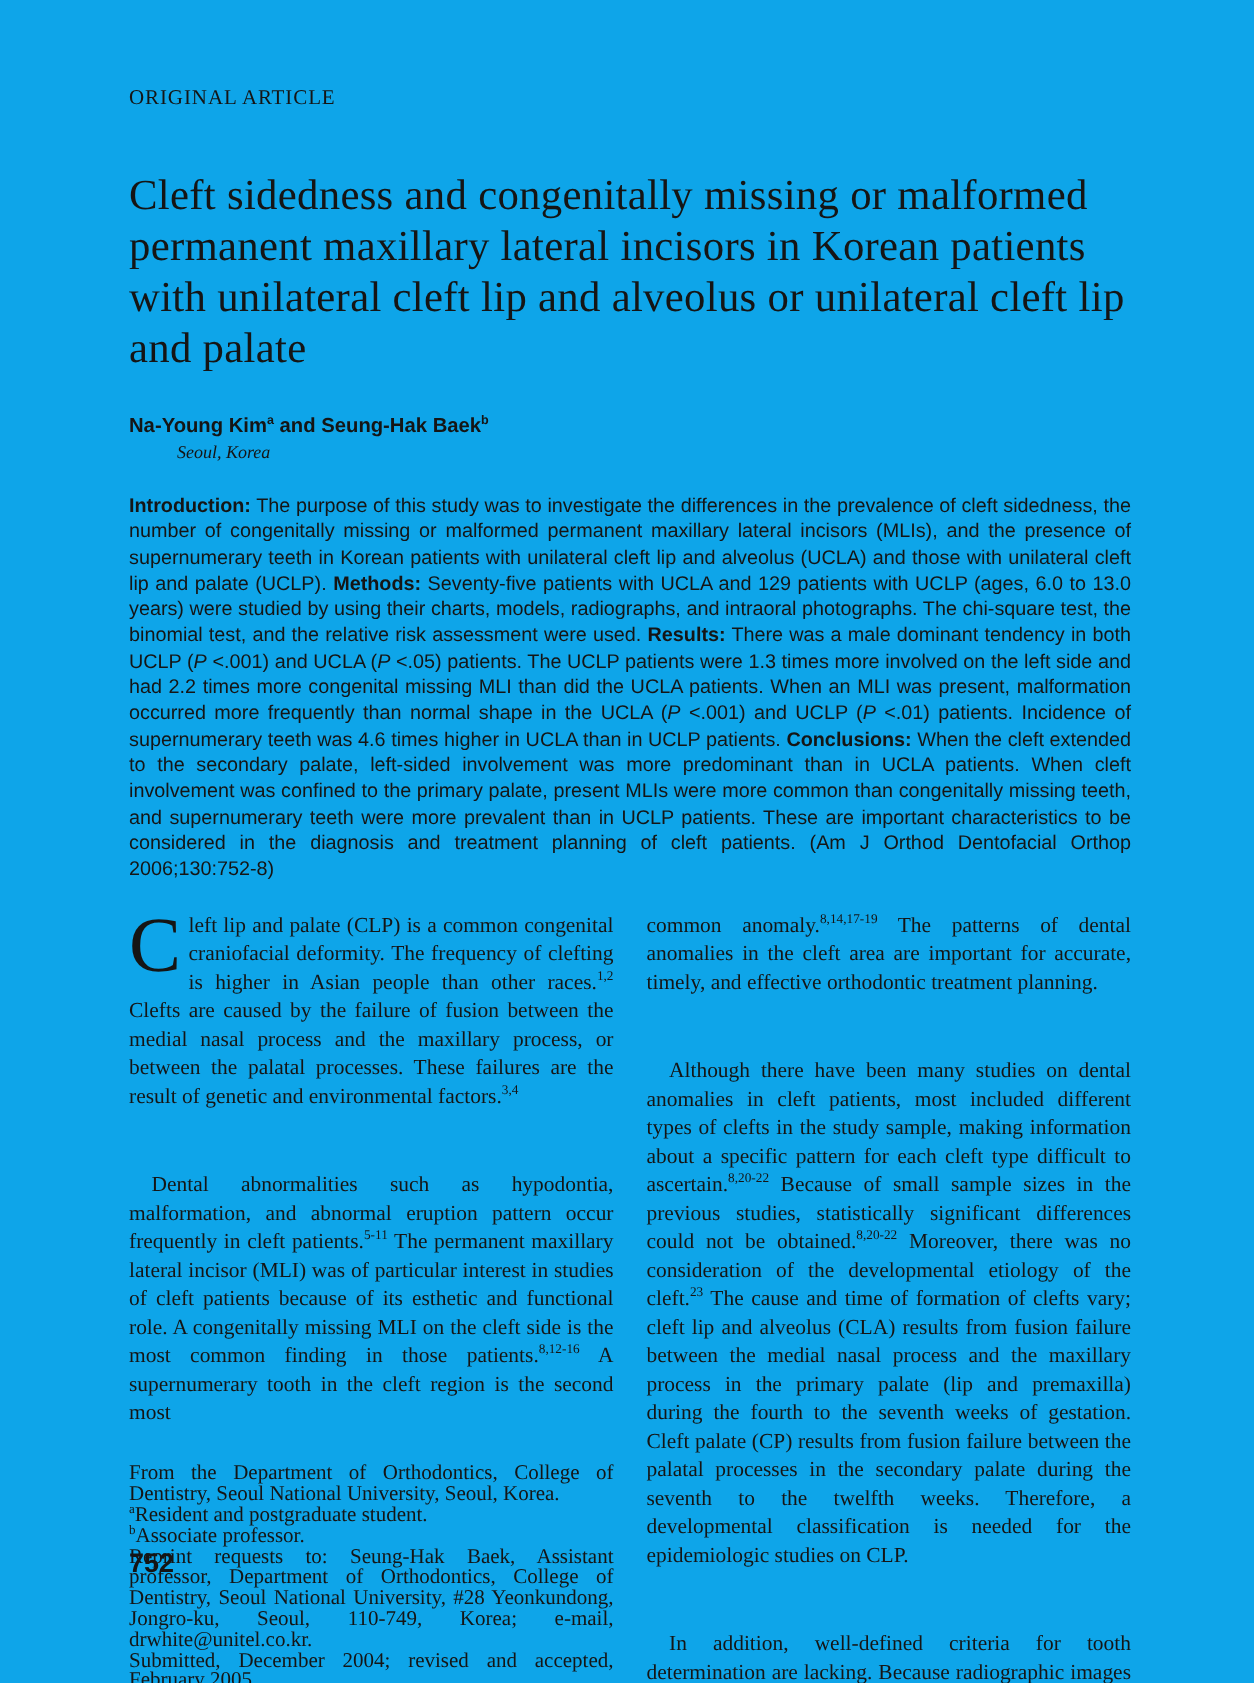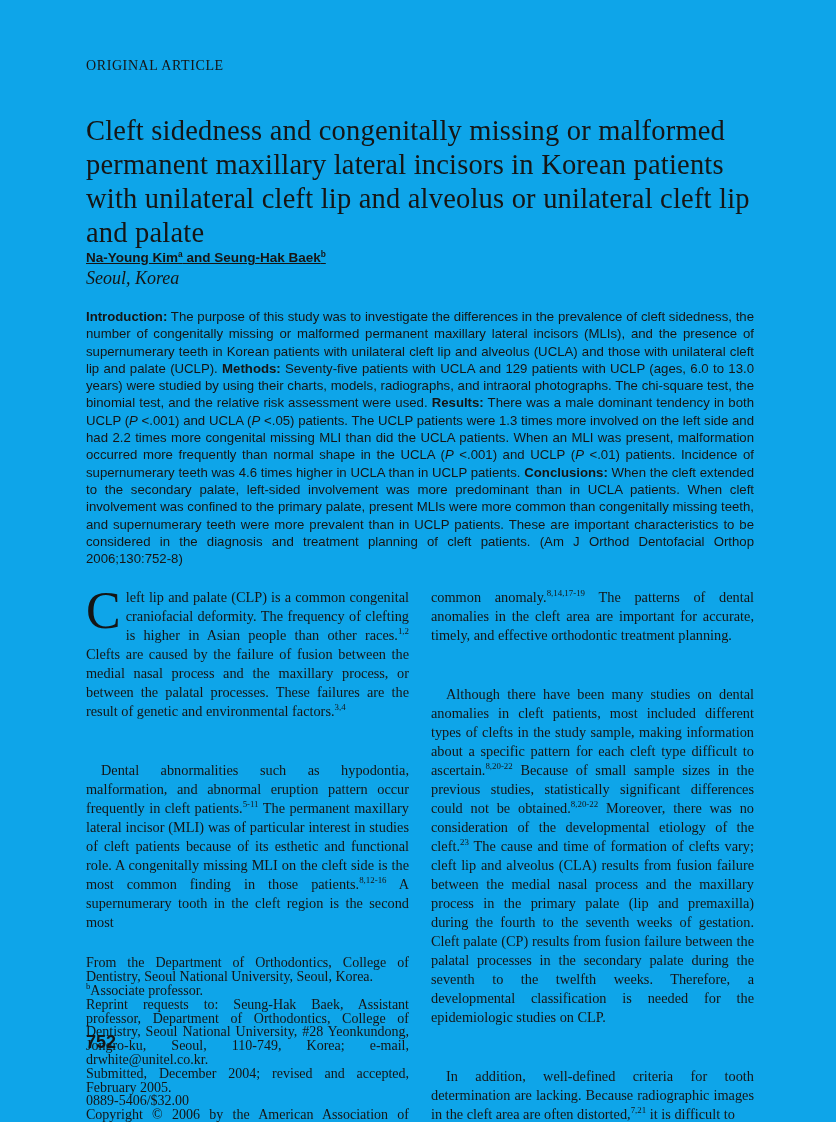--- a/index.html
+++ b/index.html
@@ -22,30 +22,31 @@
     letter-spacing: 0.6px;
   }
   .title {
     margin-top: 40px;
     font-size: 28.5px;
     line-height: 34px;
     font-weight: 400;
     letter-spacing: 0.2px;
   }
   .authors {
+    margin-top: 26px;
     font-family: "Liberation Sans", sans-serif;
     font-weight: 700;
     font-size: 13.5px;
-    text-decoration: underline;
   }
   .authors sup { font-weight: 700; }
   .location {
     margin-top: 3px;
     font-style: italic;
-    font-size: 18px;
+    font-size: 12px;
+    margin-left: 32px;
   }
   .abstract {
     margin-top: 19px;
     font-family: Liberation Sans, sans-serif;
     font-size: 13.2px;
     line-height: 17.3px;
     text-align: justify;
   }
   .columns {
     margin-top: 21px;
@@ -106,20 +107,21 @@
   <div class="columns">
 
     <div class="col">
       <div class="body-text">
         <p><span class="dropcap">C</span><span>left lip and palate (CLP) is a common congenital craniofacial deformity. The frequency of clefting is higher in Asian people than other races.<sup>1,2</sup> Clefts are caused by the failure of fusion between the medial nasal process and the maxillary process, or between the palatal processes. These failures are the result of genetic and environmental factors.<sup>3,4</sup></span></p>
         <p>Dental abnormalities such as hypodontia, malformation, and abnormal eruption pattern occur frequently in cleft patients.<sup>5-11</sup> The permanent maxillary lateral incisor (MLI) was of particular interest in studies of cleft patients because of its esthetic and functional role. A congenitally missing MLI on the cleft side is the most common finding in those patients.<sup>8,12-16</sup> A supernumerary tooth in the cleft region is the second most</p>
       </div>
 
       <div class="footnotes">
         <p>From the Department of Orthodontics, College of Dentistry, Seoul National University, Seoul, Korea.</p>
+        <p><sup>a</sup>Resident and postgraduate student.</p>
         <p><sup>b</sup>Associate professor.</p>
         <p>Reprint requests to: Seung-Hak Baek, Assistant professor, Department of Orthodontics, College of Dentistry, Seoul National University, #28 Yeonkundong, Jongro-ku, Seoul, 110-749, Korea; e-mail, drwhite@unitel.co.kr.</p>
         <p>Submitted, December 2004; revised and accepted, February 2005.</p>
         <p>0889-5406/$32.00</p>
         <p>Copyright © 2006 by the American Association of Orthodontists.</p>
         <p>doi:10.1016/j.ajodo.2005.02.029</p>
       </div>
     </div>
 
     <div class="col">

